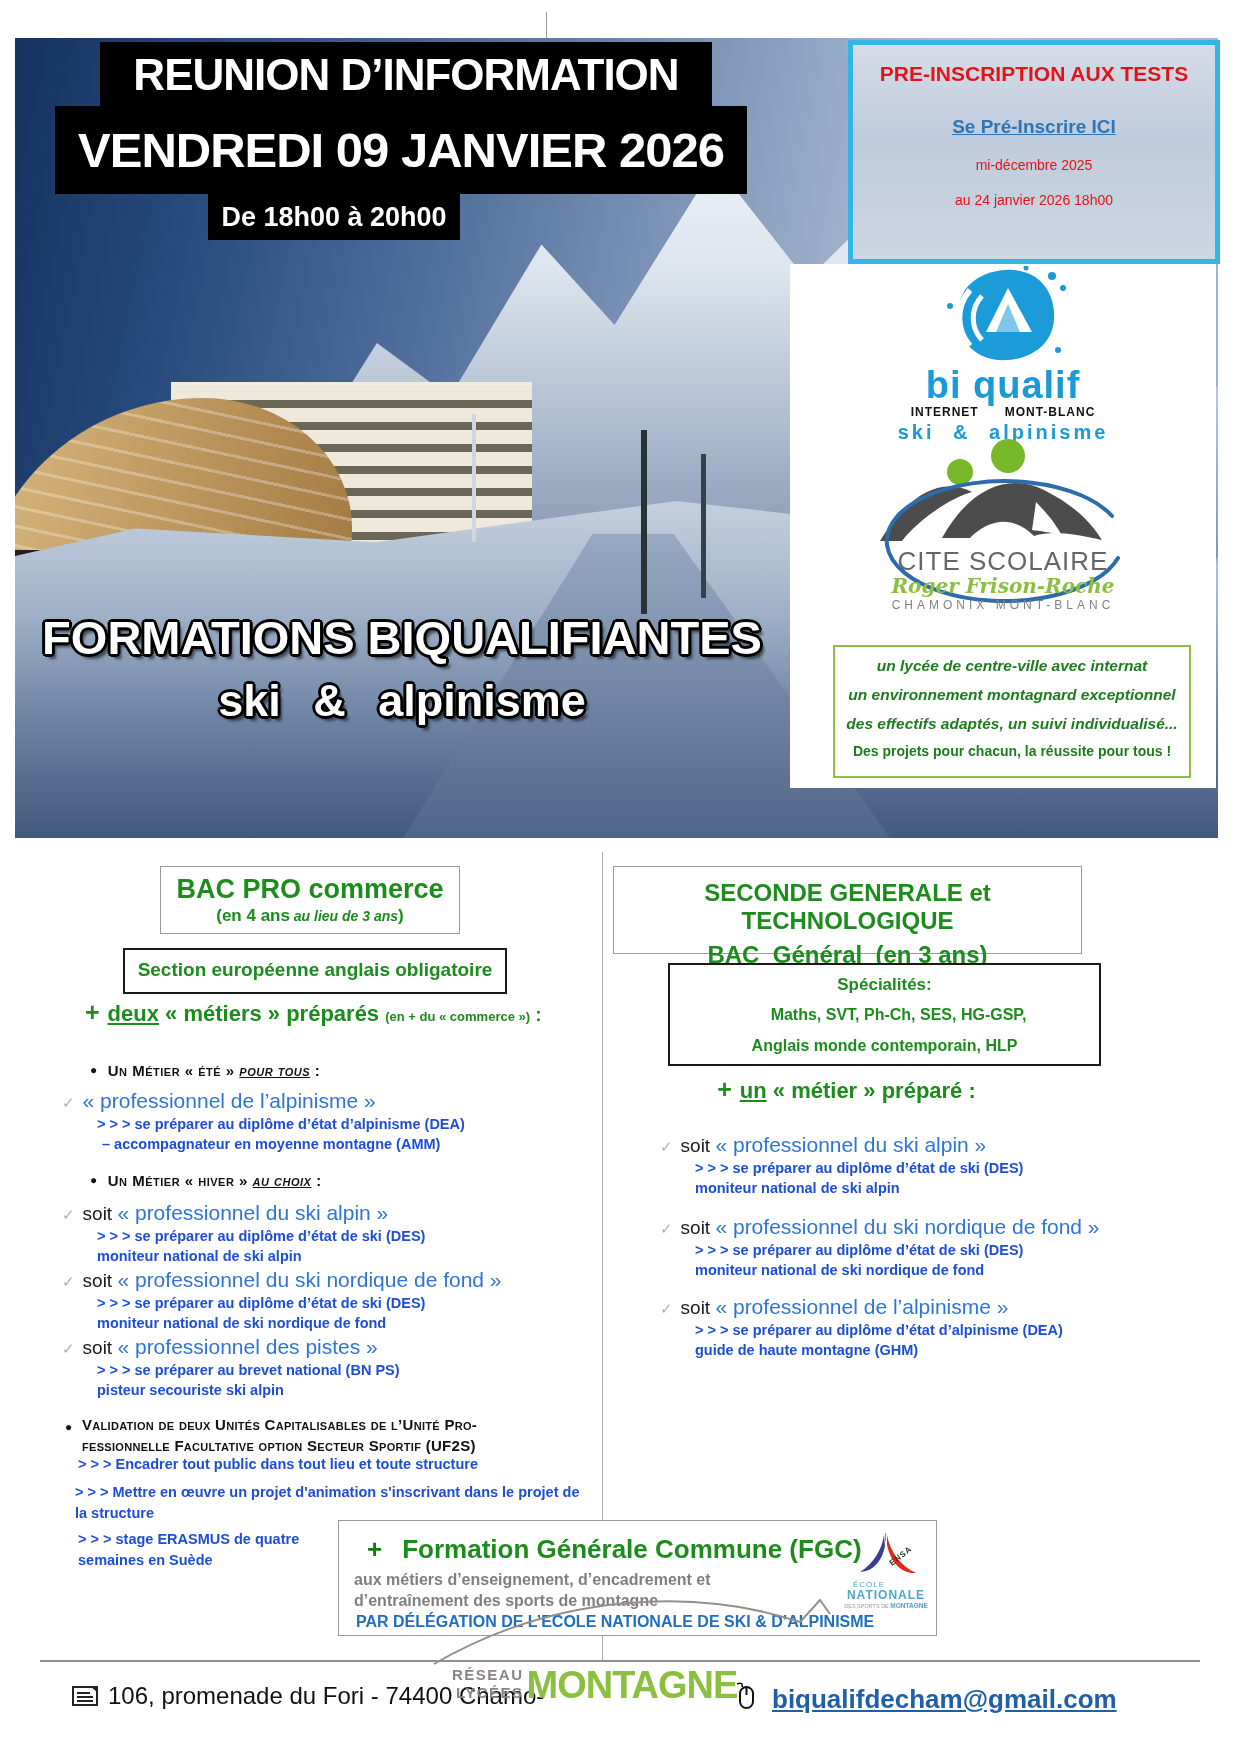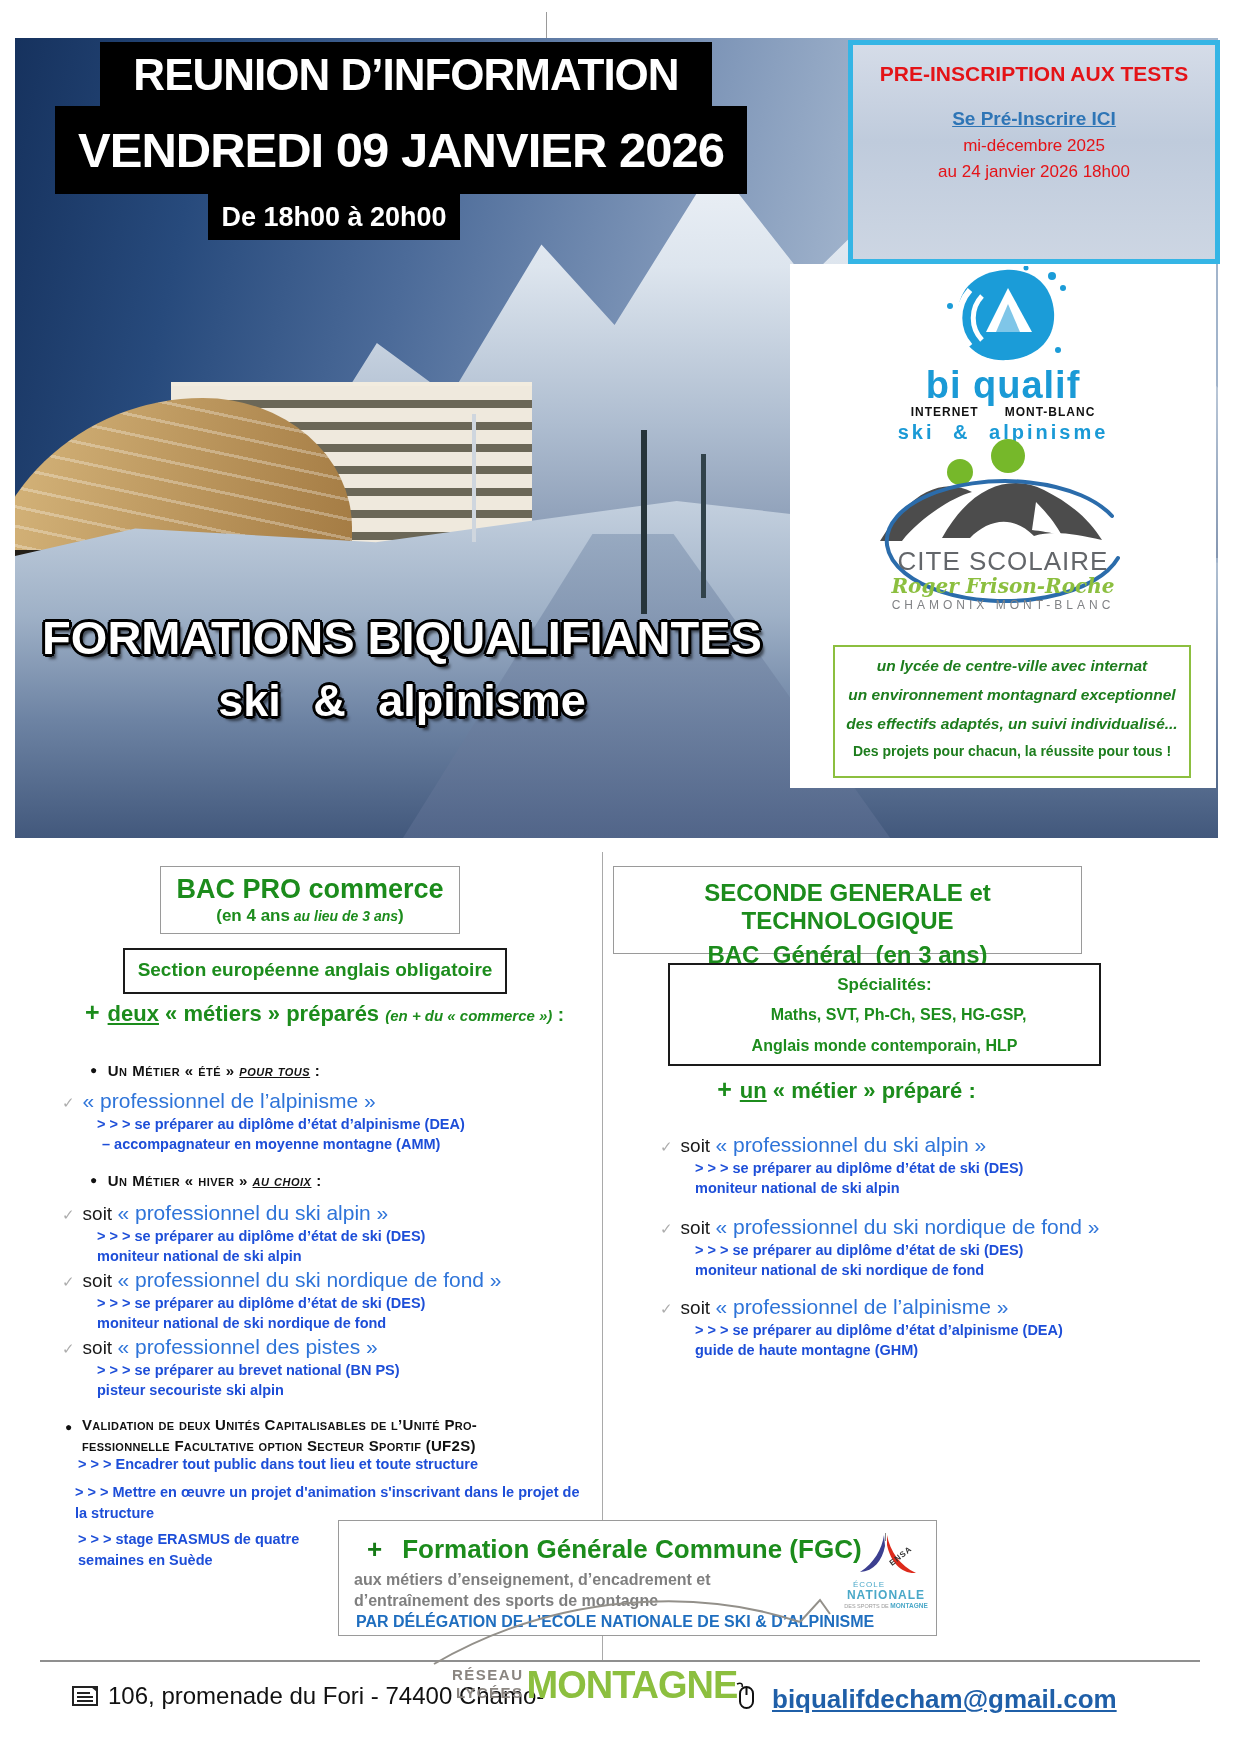--- a/index.html
+++ b/index.html
@@ -40,22 +40,22 @@
   
   .banner{position:absolute;background:#000;color:#fff;text-align:center;font-weight:900;letter-spacing:-1px;z-index:2;}
   .bar1{left:100px;top:42px;width:612px;height:66px;line-height:66px;font-size:44px;}
   .bar2{left:55px;top:106px;width:692px;height:88px;line-height:88px;font-size:49px;}
   .bar3{left:208px;top:194px;width:252px;height:46px;line-height:46px;font-size:27px;letter-spacing:0;}
 
   
   .bluebox{position:absolute;left:848px;top:40px;width:362px;height:214px;border:5px solid #35b5e5;
       background:linear-gradient(180deg,#d5dce8 0%,#bfcbdc 45%,#cdd6e3 100%);text-align:center;z-index:2;}
   .bb-head{margin-top:14px;font-size:21px;font-weight:bold;color:#e41317;line-height:29px;}
-  .bb-link{display:inline-block;margin-top:20px;font-size:19px;font-weight:bold;color:#2e75b6;text-decoration:underline;cursor:pointer;}
-  .bb-date{margin-top:6px;font-size:17px;color:#e41317;}
+  .bb-link{display:inline-block;margin-top:28px;font-size:19px;font-weight:bold;color:#2e75b6;text-decoration:underline;cursor:pointer;}
+  .bb-date{margin-top:19px;font-size:14px;color:#e41317;}
 
   
   .panel{position:absolute;left:790px;top:264px;width:426px;height:524px;background:#fff;z-index:2;}
   .bq-name{position:absolute;left:0;top:100px;width:100%;text-align:center;font-size:38px;font-weight:800;
       color:#1a9ad6;letter-spacing:1px;}
   .bq-places{position:absolute;left:0;top:141px;width:100%;text-align:center;font-size:12px;font-weight:bold;
       color:#111;letter-spacing:1px;}
   .bq-places span{margin:0 13px;}
   .bq-tag{position:absolute;left:0;top:157px;width:100%;text-align:center;font-size:20px;font-weight:800;
       color:#1a9ad6;letter-spacing:3px;word-spacing:10px;}
@@ -192,21 +192,21 @@
     <div class="greenT" style="font-size:17px;margin-top:1px;">
       <span>(en 4 ans</span><span style="font-style:italic;font-size:14px;"> au lieu de 3 ans</span><span>)</span>
     </div>
   </div>
 
   <div class="blk-bordered" style="left:123px;top:948px;width:380px;height:42px;line-height:40px;">
     <span class="greenT" style="font-size:19px;">Section européenne anglais  obligatoire</span>
   </div>
 
   <div class="abs greenT" style="left:85px;top:998px;font-size:22px;z-index:2;">
-    <span style="font-size:25px;margin-right:8px;">+</span><span style="text-decoration:underline;">deux</span><span> « métiers » préparés </span><span style="font-style:italic;font-size:15px;">(en + du « commerce »)</span><span style="font-size:19px;"> :</span>
+    <span style="font-size:25px;margin-right:8px;">+</span><span style="text-decoration:underline;">deux</span><span> « métiers » préparés </span><span style="font-size:13px;">(en + du « commerce »)</span><span style="font-size:19px;"> :</span>
   </div>
 
   <div class="bullhead" style="left:90px;top:1062px;">
     <span class="bull">●</span><span>Un Métier « été » </span><span class="uit">pour tous</span><span> :</span>
   </div>
 
   <div class="prof" style="left:62px;top:1089px;">
     <div>
       <span class="check">✓</span><span class="blabel">« professionnel de l’alpinisme »</span>
     </div>

